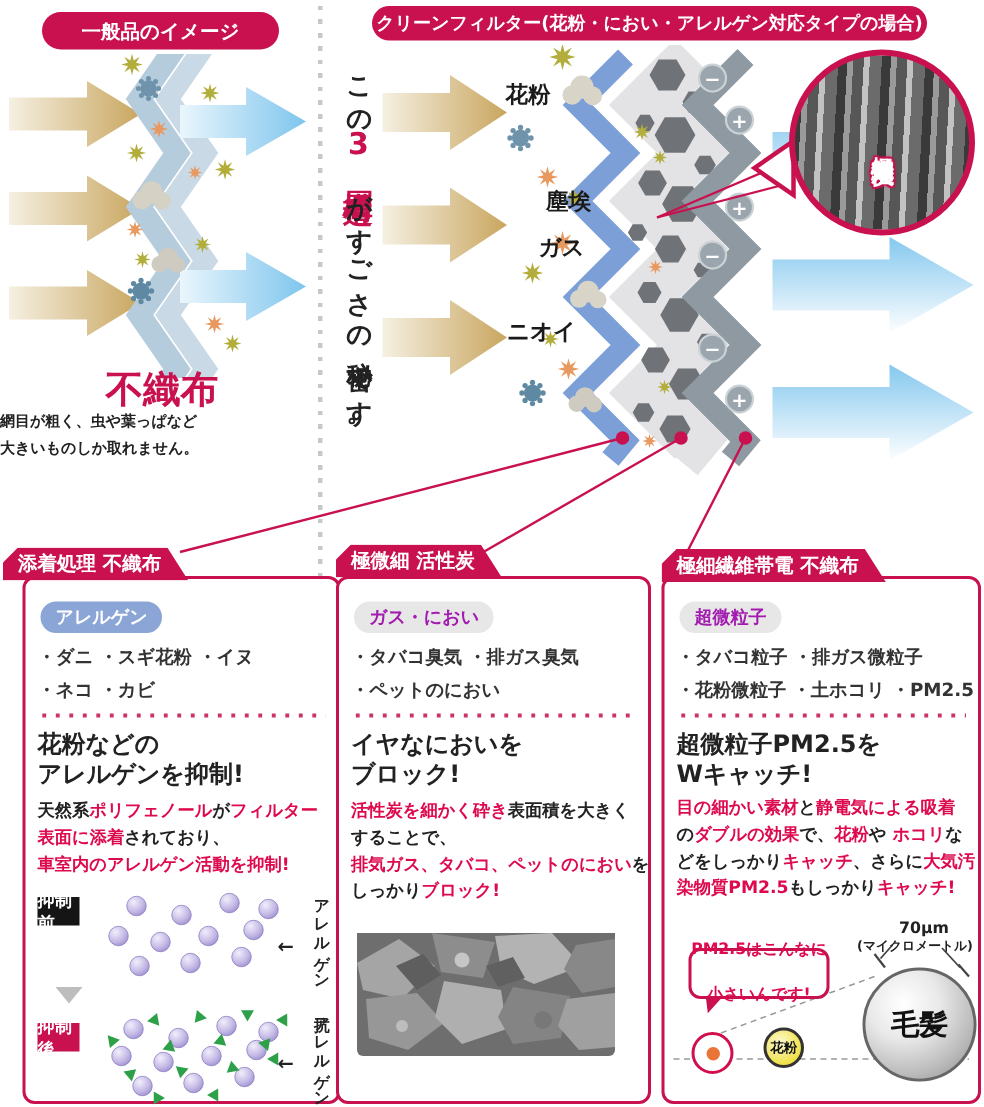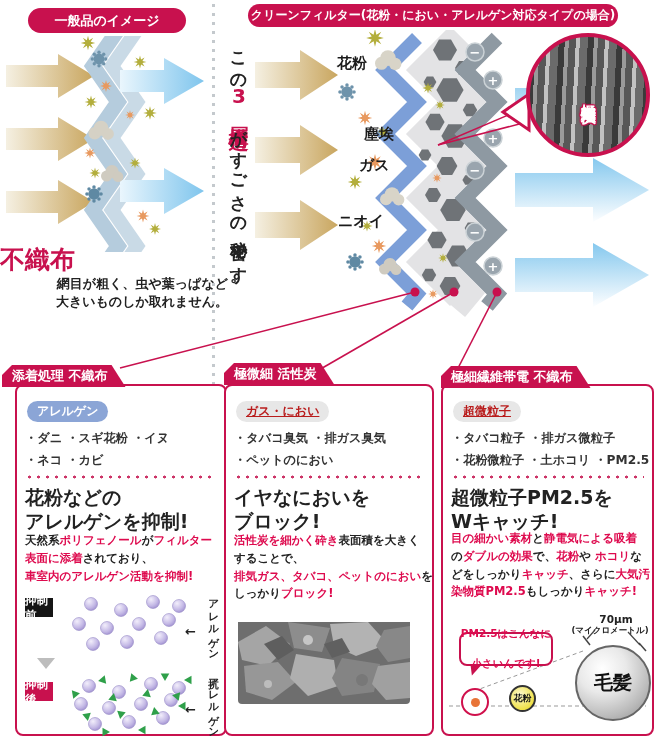--- a/index.html
+++ b/index.html
@@ -15,24 +15,24 @@
     display:flex;align-items:center;justify-content:center;white-space:nowrap;
   }
   .badge.left-b{left:28px;top:8px;width:158px;height:25px;font-size:13px;}
   .badge.right-b{left:248px;top:4px;width:370px;height:23px;font-size:12px;}
   
   .vsep{
     position:absolute;left:212px;top:4px;width:3px;height:382px;
     background:repeating-linear-gradient(to bottom,#C4C9CD 0 3px,transparent 3px 9px);
   }
   
-  .material-title{position:absolute;left:0;top:243px;width:216px;text-align:left;
+  .material-title{position:absolute;left:0;top:243px;width:216px;text-align:center;
     color:var(--crimson);font-size:25px;}
-  .material-caption{position:absolute;left:12px;width:216px;text-align:right;
-    color:#222;font-size:13px;line-height:1.0;}
+  .material-caption{position:absolute;left:0;width:216px;text-align:left;
+    color:#222;font-size:10px;line-height:1.0;}
   .cap1{top:277px;} .cap2{top:295px;}
   
   .v-headline{
     position:absolute;left:227px;top:40px;height:306px;
     writing-mode:vertical-rl;text-orientation:upright;
     font-size:17px;letter-spacing:2.5px;color:#222;line-height:1.15;
   }
   .v-headline .hl{color:var(--crimson);font-size:20px;}
   
   .inset{
@@ -56,29 +56,29 @@
     position:absolute;background:var(--crimson);color:#fff;font-size:13px;height:22px;
     display:inline-flex;align-items:center;padding:0 18px 0 10px;white-space:nowrap;z-index:3;
     clip-path:polygon(0 10px,10px 0,calc(100% - 14px) 0,100% 100%,0 100%);
   }
   #t1{left:2px;top:365px;} #t2{left:224px;top:363px;} #t3{left:441px;top:366px;}
   .pill{
     position:absolute;left:10px;top:15px;height:21px;border-radius:11px;
     display:flex;align-items:center;justify-content:center;font-size:12px;padding:0 10px;
   }
   .pill.blue{background:#8BA5D6;color:#fff;}
-  .pill.gray{background:#E7E7E7;color:#b91c1c;text-decoration:underline;}
+  .pill.gray{background:#E7E7E7;color:#a21caf;}
   .bullets{position:absolute;left:8px;color:#333;font-size:12.2px;white-space:nowrap;}
   .bl1{top:44px;} .bl2{top:66px;}
   .dotline{
     position:absolute;left:8px;right:8px;top:89px;height:4px;
     background:radial-gradient(circle,#CC3366 1.4px,transparent 1.6px);
     background-size:9px 4px;background-repeat:repeat-x;
   }
-  .pheading{position:absolute;left:8px;top:100px;font-size:19px;color:#222;line-height:1.25;white-space:nowrap;}
+  .pheading{position:absolute;left:8px;top:100px;font-size:16px;color:#222;line-height:1.25;white-space:nowrap;}
   .ppara{position:absolute;left:8px;top:146px;font-size:11.5px;color:#222;line-height:1.55;white-space:nowrap;}
   .ppara .r{color:var(--redtext);}
   
   .tagbox{position:absolute;width:28px;height:19px;color:#fff;font-size:11.5px;
     display:flex;align-items:center;justify-content:center;}
   .tagblack{left:8px;top:212px;background:#151515;}
   .tagred{left:8px;top:296px;background:var(--crimson);}
   .vlabel{position:absolute;left:190px;writing-mode:vertical-rl;text-orientation:upright;
     font-size:10.5px;color:#222;letter-spacing:0.5px;}
   .vl-allergen{top:206px;} .vl-agent{top:284px;}

